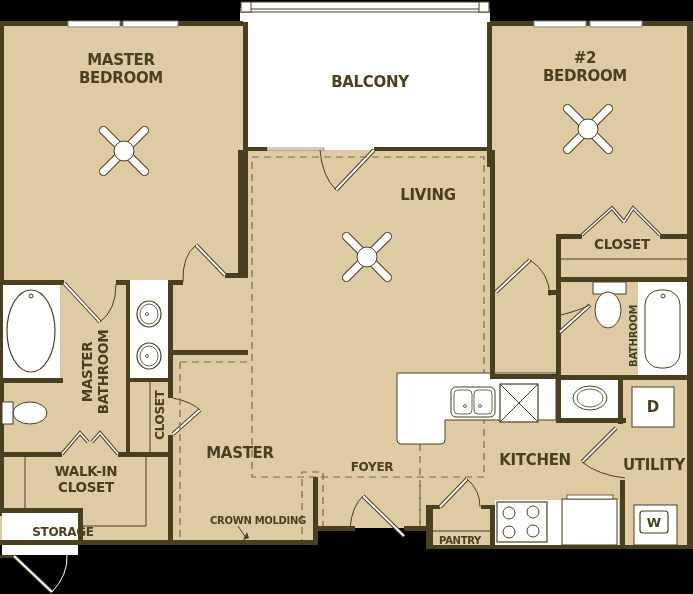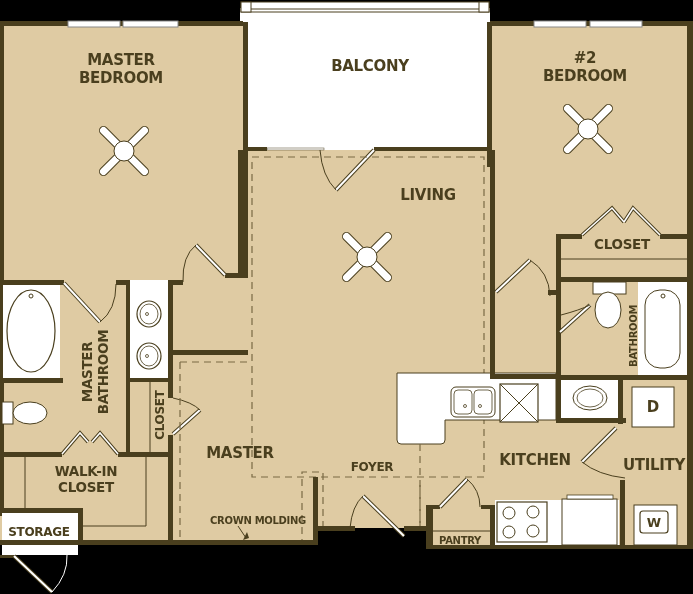--- a/index.html
+++ b/index.html
@@ -246,38 +246,38 @@
       <rect x="-4" y="-33" width="8" height="28" rx="4" transform="rotate(315)"></rect>
       <circle r="10"></circle>
     </g>
   </g>
 </svg>
 
 <div class="lbl big" style="left:66px; top:52px; width:110px;">
   <div>MASTER</div>
   <div>BEDROOM</div>
 </div>
-<div class="lbl big" style="left:320px; top:58px; width:100px;">BALCONY</div>
+<div class="lbl big" style="left:320px; top:74px; width:100px;">BALCONY</div>
 <div class="lbl big" style="left:530px; top:50px; width:110px;">
   <div>#2</div>
   <div>BEDROOM</div>
 </div>
 <div class="lbl big" style="left:388px; top:187px; width:80px;">LIVING</div>
 <div class="lbl med" style="left:584px; top:237px; width:76px;">CLOSET</div>
 <div class="lbl xs vert" style="left:594px; top:330px; width:80px;">BATHROOM</div>
 <div class="lbl med vert" style="left:36px; top:356px; width:120px;">
   <div>MASTER</div>
   <div>BATHROOM</div>
 </div>
 <div class="lbl sm vert" style="left:130px; top:408px; width:60px;">CLOSET</div>
 <div class="lbl med" style="left:36px; top:464px; width:100px;">
   <div>WALK-IN</div>
   <div>CLOSET</div>
 </div>
-<div class="lbl sm" style="left:2px; top:525px; width:74px;">STORAGE</div>
+<div class="lbl sm" style="left:2px; top:525px; width:74px;padding-left:24px;">STORAGE</div>
 <div class="lbl big" style="left:200px; top:445px; width:80px;">MASTER</div>
 <div class="lbl xs" style="left:208px; top:515px; width:100px;">CROWN MOLDING</div>
 <div class="lbl sm" style="left:344px; top:460px; width:56px;">FOYER</div>
 <div class="lbl big" style="left:490px; top:452px; width:90px;">KITCHEN</div>
 <div class="lbl big" style="left:618px; top:457px; width:72px;">UTILITY</div>
 <div class="lbl xs" style="left:430px; top:535px; width:60px;text-decoration:underline;">PANTRY</div>
 <div class="box-lbl" style="left:632px; top:387px; width:42px; height:40px;">D</div>
 <div class="box-lbl" style="left:640px; top:511px; width:28px; height:22px; font-size:13px;">W</div>
 
 </body></html>

